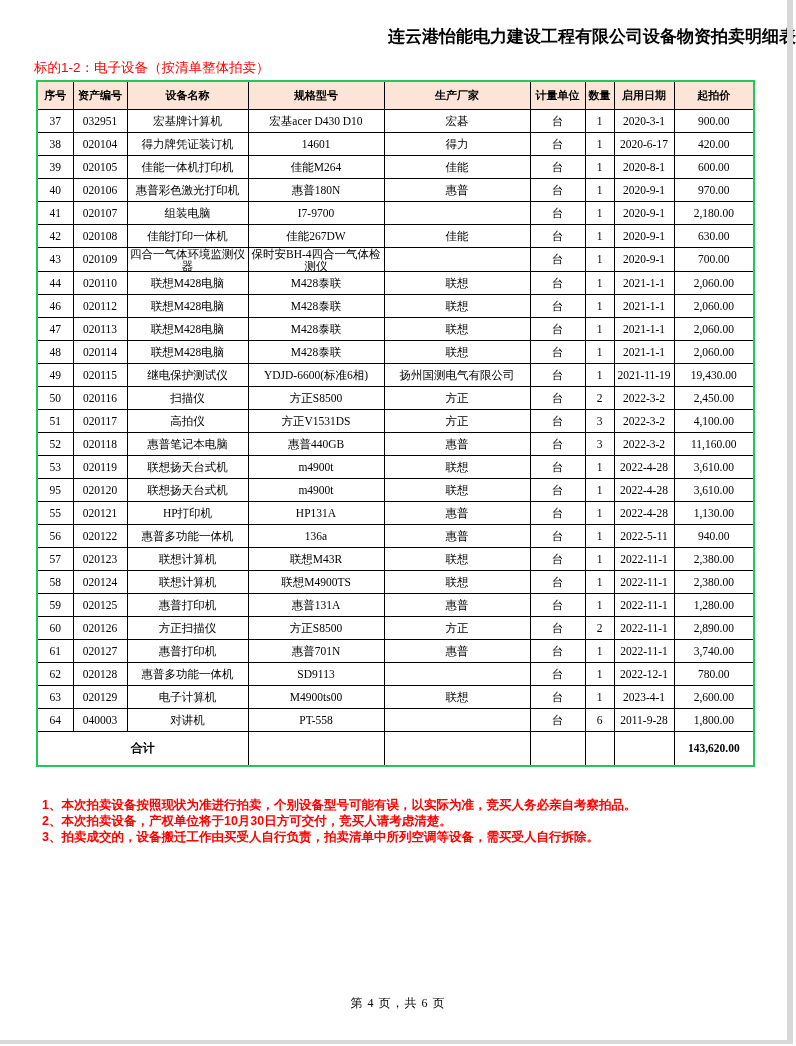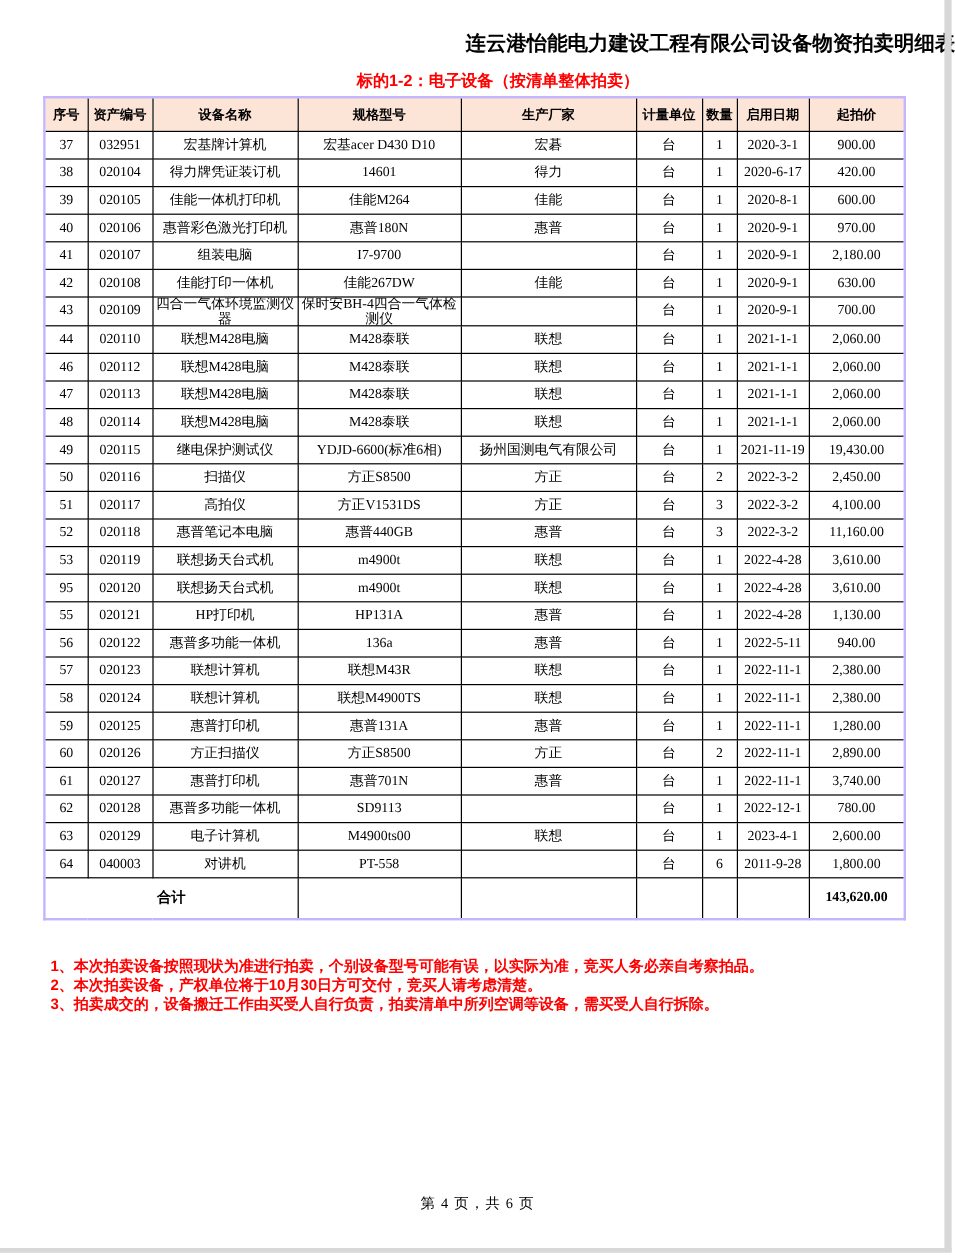--- a/index.html
+++ b/index.html
@@ -20,34 +20,34 @@
   .title{
     padding-top:26px;
     text-align:right;
     font-family:"Liberation Sans","DejaVu Sans",sans-serif;
     font-weight:bold;
     font-size:17px;
     line-height:22px;
   }
   .subtitle{
     margin-top:11px;
-    text-align:center;
+    text-align:left;
     font-family:"Liberation Sans","DejaVu Sans",sans-serif;
-    font-weight:bold;
+    font-weight:normal;
     font-size:13.5px;
     line-height:18px;
     color:var(--accent-red);
     margin-left:34px;
   }
   table.auction{
     margin:3px 0 0 36px;
     width:717px;
     table-layout:fixed;
     border-collapse:collapse;
-    border:2px solid #c4b5fd;
+    border:2px solid #22c55e;
     padding-left:25px;
   }
   table.auction th{
     background:var(--header-fill);
     font-family:"Liberation Sans","DejaVu Sans",sans-serif;
     font-weight:bold;
     font-size:11px;
     height:28px;
     border:1px solid #000;
     text-align:center;

